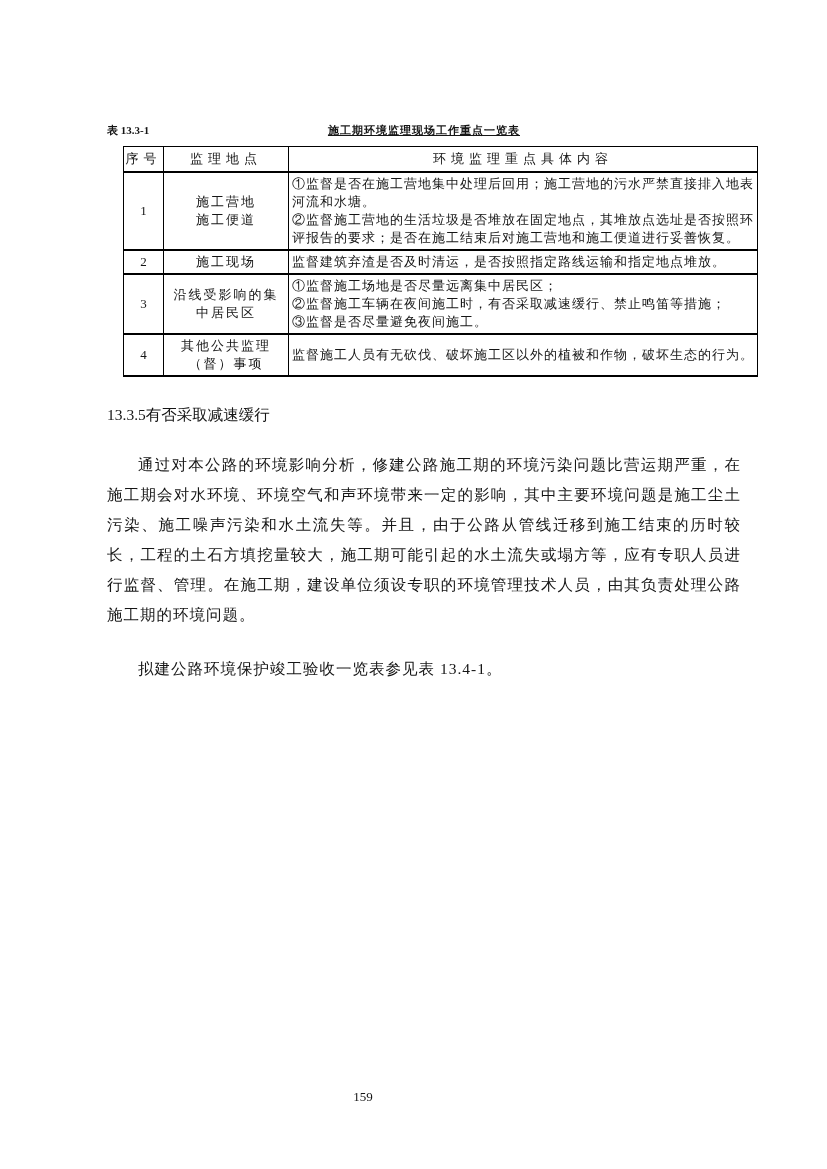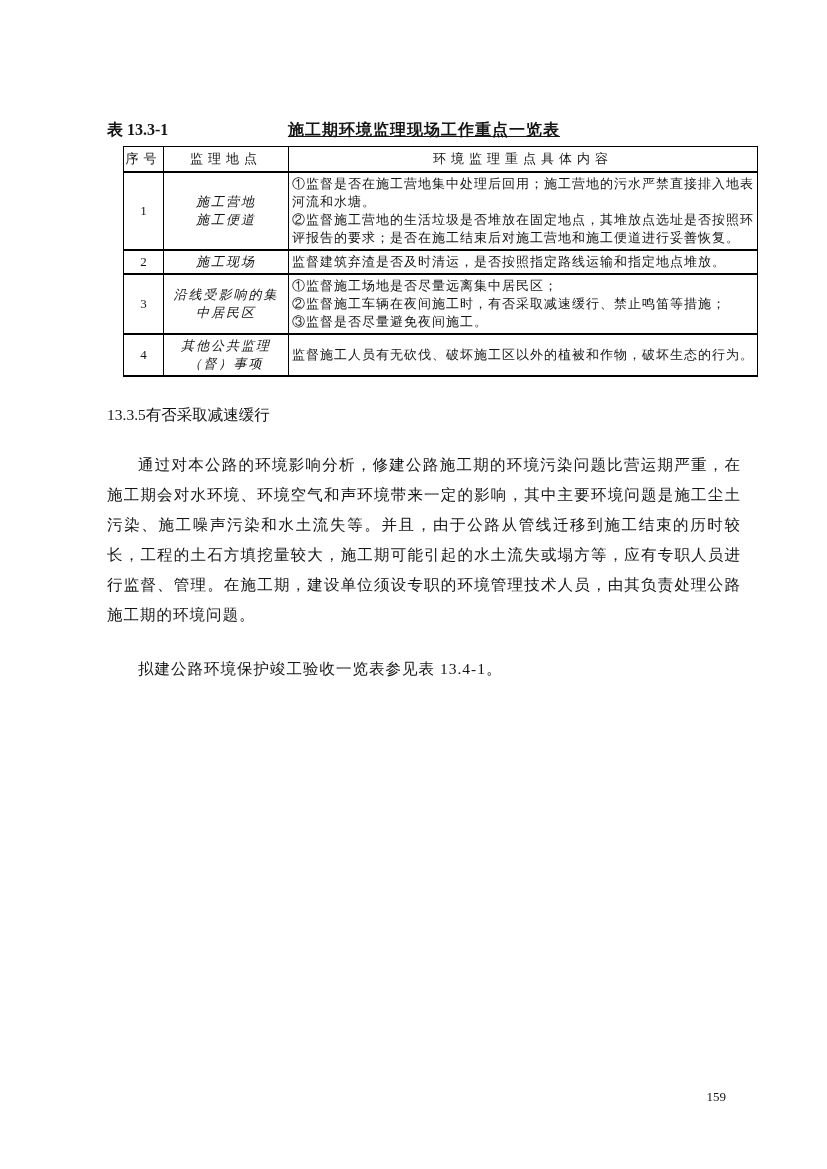--- a/index.html
+++ b/index.html
@@ -15,21 +15,21 @@
   .content {
     position: absolute;
     left: 107px;
     top: 120px;
     width: 634px;
   }
   
   .caption {
     position: relative;
     height: 26px;
-    font-size: 16px;
+    font-size: 11px;
     font-weight: bold;
     line-height: 20px;
   }
   .caption-label { position: absolute; left: 0; top: 0; }
   .caption-title { display: block; text-align: center; letter-spacing: 1px; text-decoration: underline; }
 
   
   table.monitor-table {
     width: 634px;
     border-collapse: collapse;
@@ -54,21 +54,20 @@
     letter-spacing: 5px;
     padding: 2px 0;
   }
   td.no-cell { text-align: center; line-height: 18px; }
   td.loc-cell {
     text-align: center;
     letter-spacing: 2px;
     line-height: 18px;
     white-space: pre-line;
     padding: 3px 4px;
-    font-style: italic;
   }
   td.content-cell {
     text-align: justify;
     letter-spacing: 1px;
     line-height: 18px;
     white-space: pre-line;
     padding: 3px 7px;
   }
   td.single-line { padding-top: 5px; padding-bottom: 5px; }
 
@@ -92,21 +91,21 @@
     line-height: 30px;
     text-indent: 2em;
     text-align: justify;
     letter-spacing: 1px;
   }
   .page-number {
     position: absolute;
     left: 0;
     width: 726px;
     top: 1089px;
-    text-align: right;
+    text-align: center;
     font-size: 13px;
   }
 </style>
 </head>
 <body>
 
 <div class="page">
   <div class="content">
 
     <div class="caption">

